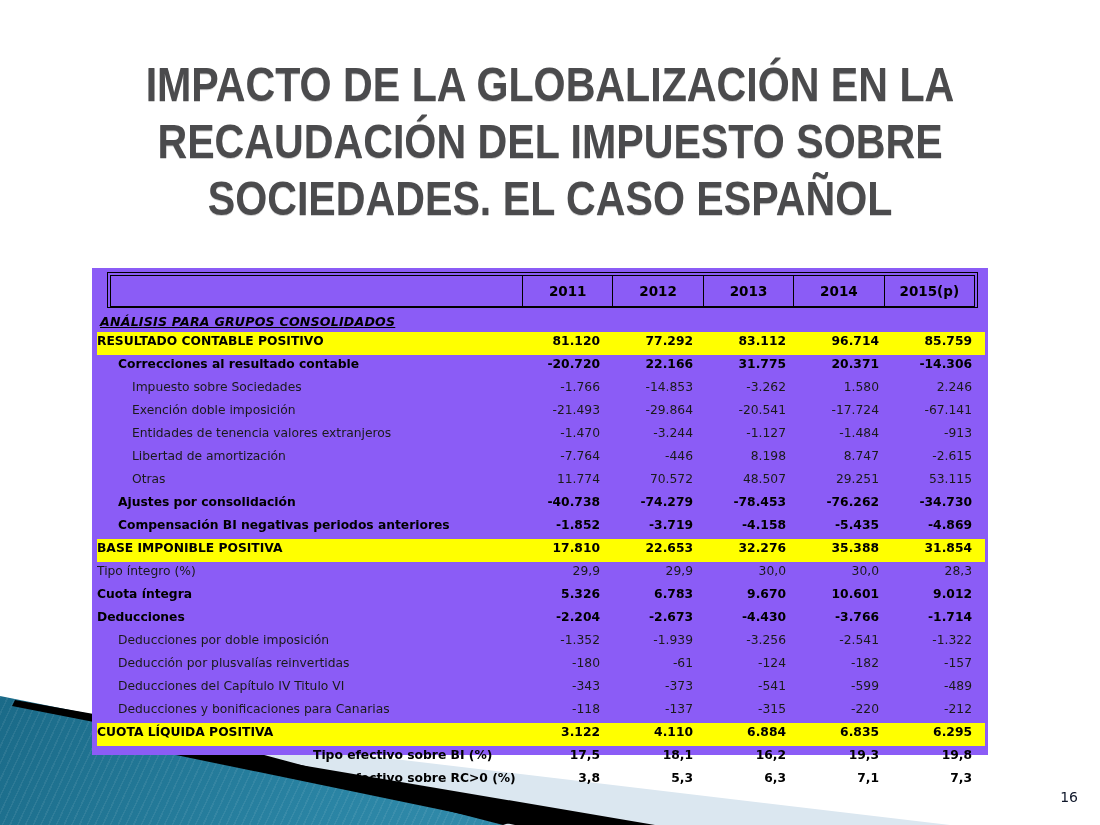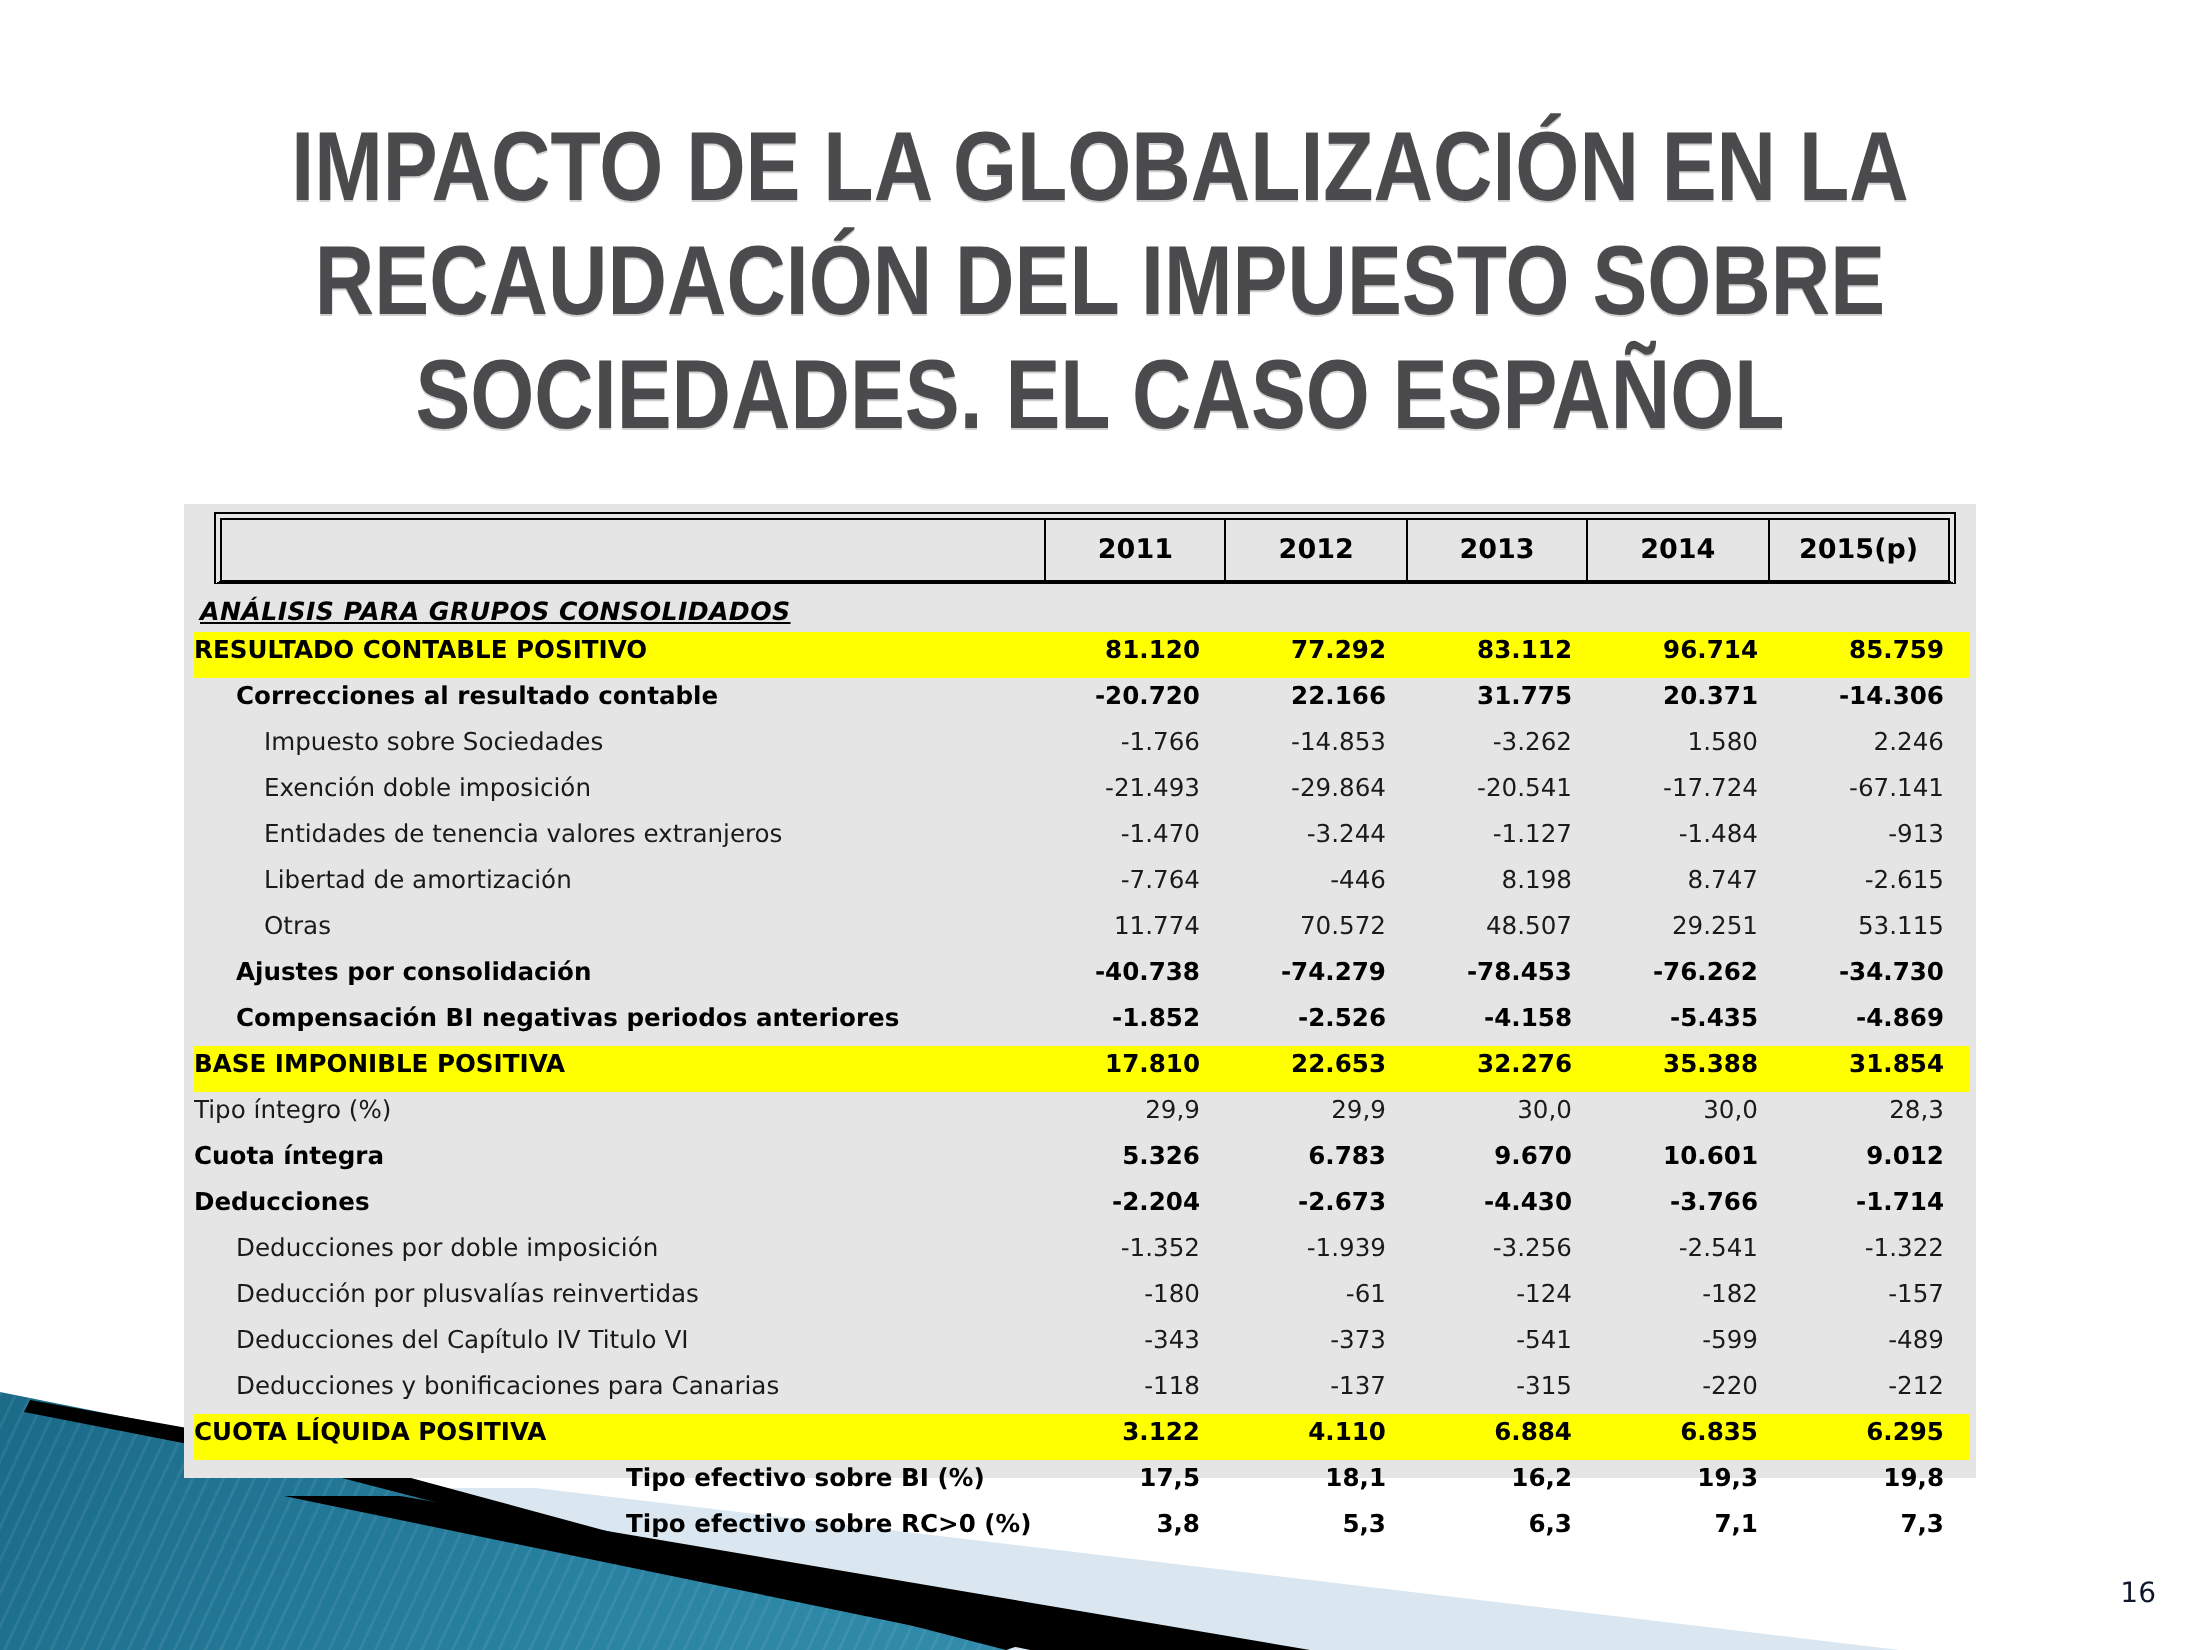--- a/index.html
+++ b/index.html
@@ -37,22 +37,22 @@
     background:#000;z-index:3;
     clip-path:polygon(15px 700px,150px 724px,512px 822px,503px 825px,140px 731px,12px 706px);
   }
   .deco-black-band{
     background:#000;z-index:4;
     clip-path:polygon(142px 748px,200px 748px,655px 825px,515px 825px);
   }
 
   
   .table-box{
-    position:absolute;left:92px;top:252px;width:896px;height:487px;
-    background:#e5e5e5;z-index:6;text-decoration:underline;
+    position:absolute;left:92px;top:268px;width:896px;height:487px;
+    background:#8b5cf6;z-index:6;text-decoration:underline;
   }
   .thead{
     position:absolute;left:15px;top:4px;width:871px;height:36px;
     box-sizing:border-box;
     border-top:4px double #000;border-left:4px double #000;
     border-right:4px double #000;border-bottom:2px solid #000;
     display:grid;grid-template-columns:411px repeat(5,1fr);
     align-items:center;
   }
   .thead .th{
@@ -171,21 +171,21 @@
         <div class="label">Ajustes por consolidación</div>
         <div class="num">-40.738</div>
         <div class="num">-74.279</div>
         <div class="num">-78.453</div>
         <div class="num">-76.262</div>
         <div class="num">-34.730</div>
       </div>
       <div class="row bold indent-1">
         <div class="label">Compensación BI negativas periodos anteriores</div>
         <div class="num">-1.852</div>
-        <div class="num">-2.526</div>
+        <div class="num">-3.719</div>
         <div class="num">-4.158</div>
         <div class="num">-5.435</div>
         <div class="num">-4.869</div>
       </div>
       <div class="row highlight indent-0">
         <div class="label">BASE IMPONIBLE POSITIVA</div>
         <div class="num">17.810</div>
         <div class="num">22.653</div>
         <div class="num">32.276</div>
         <div class="num">35.388</div>

